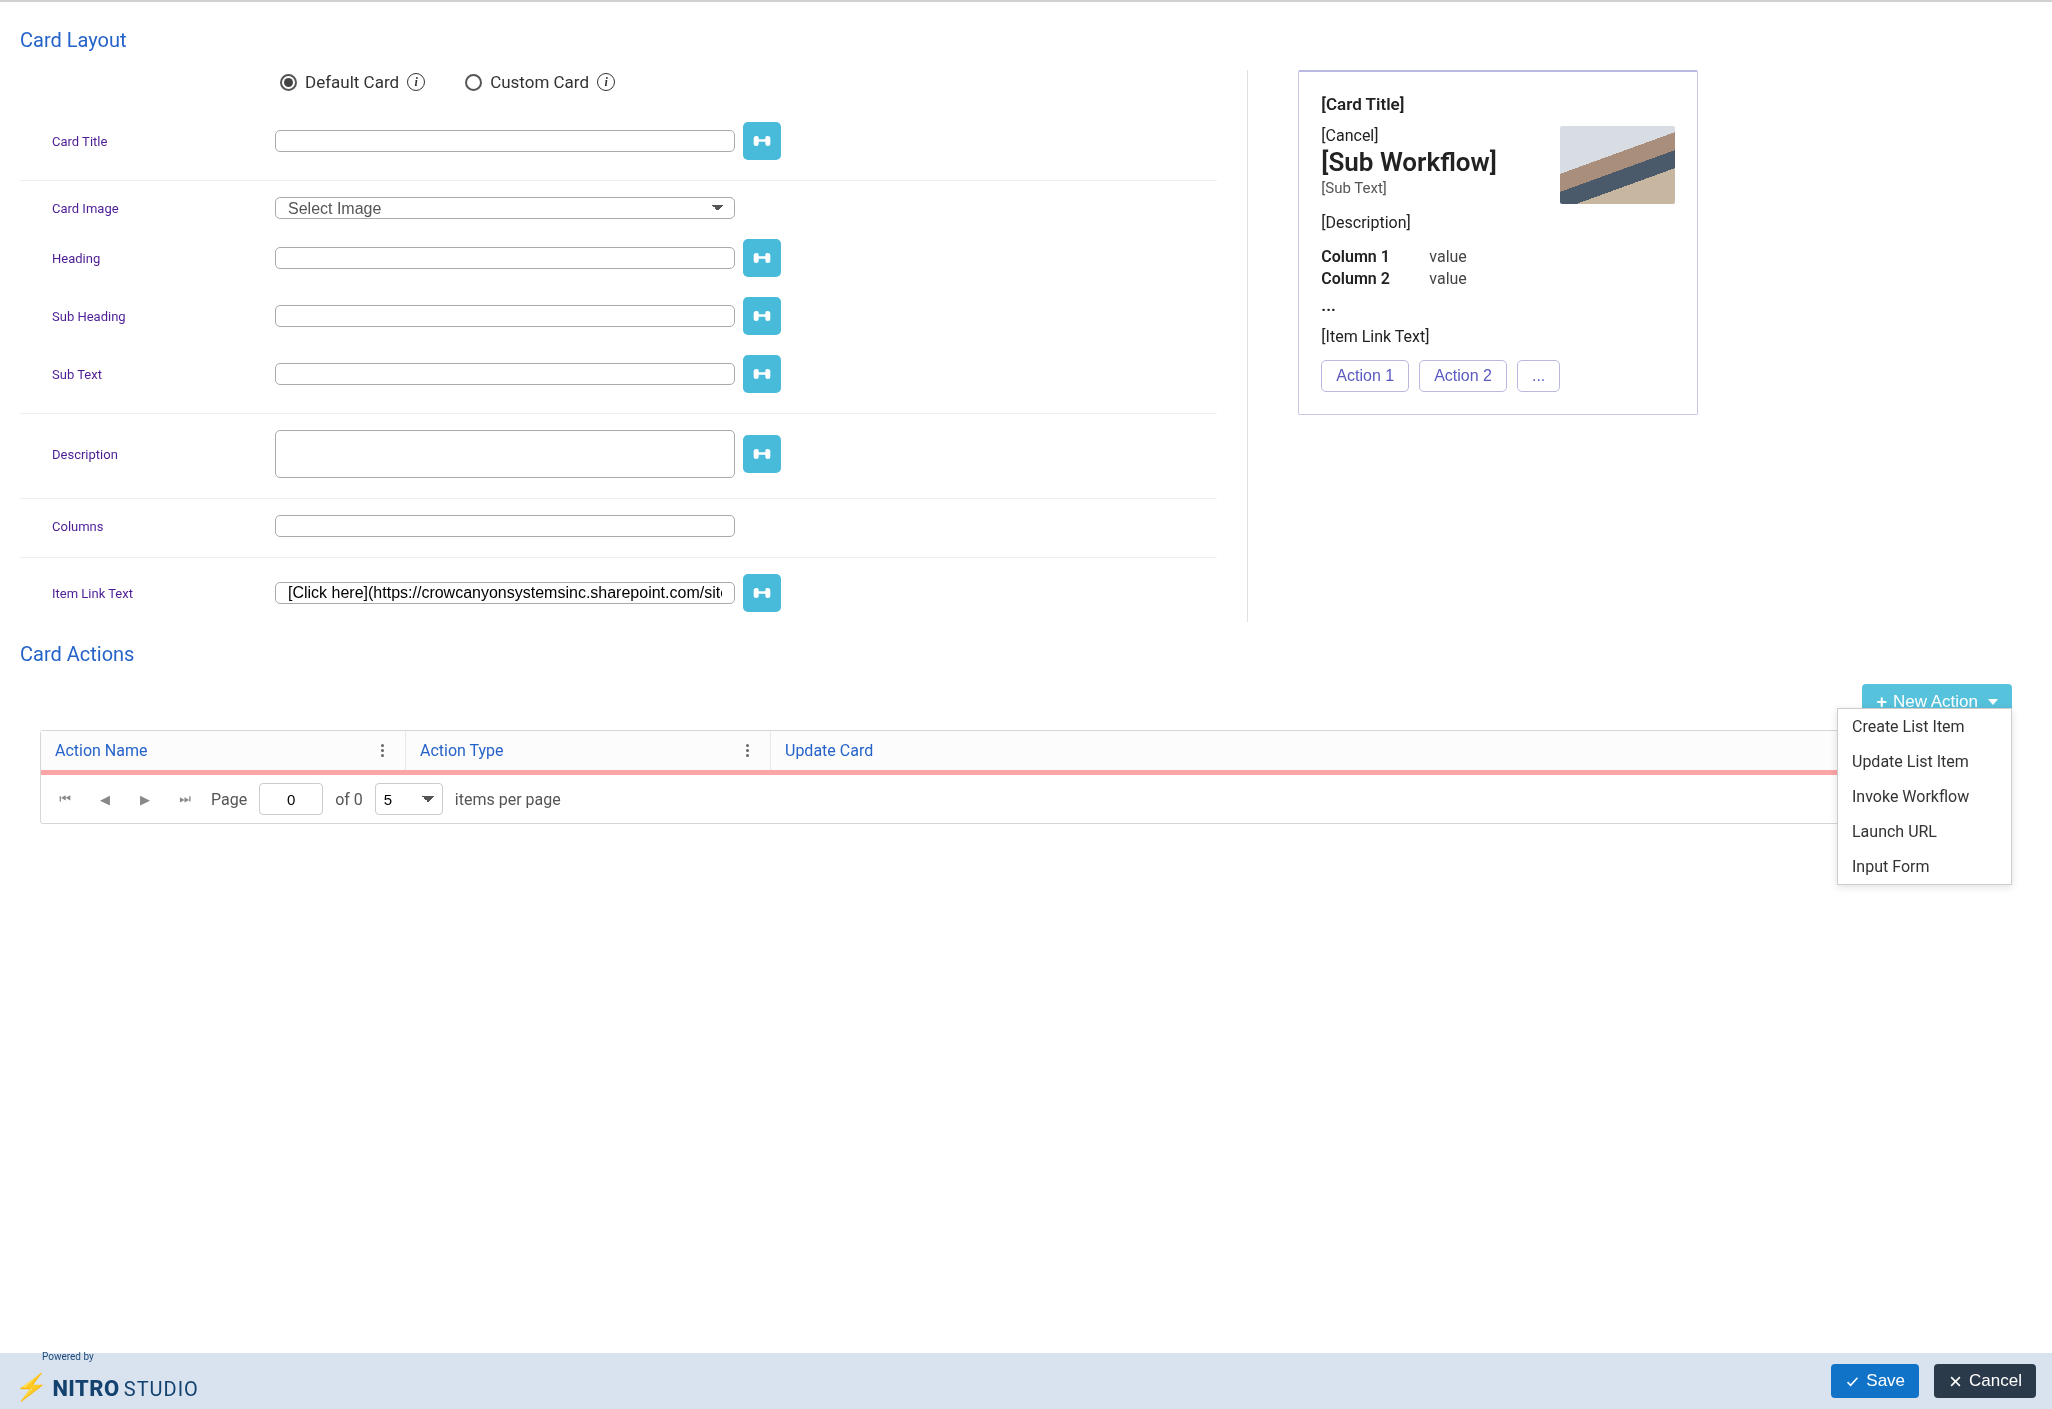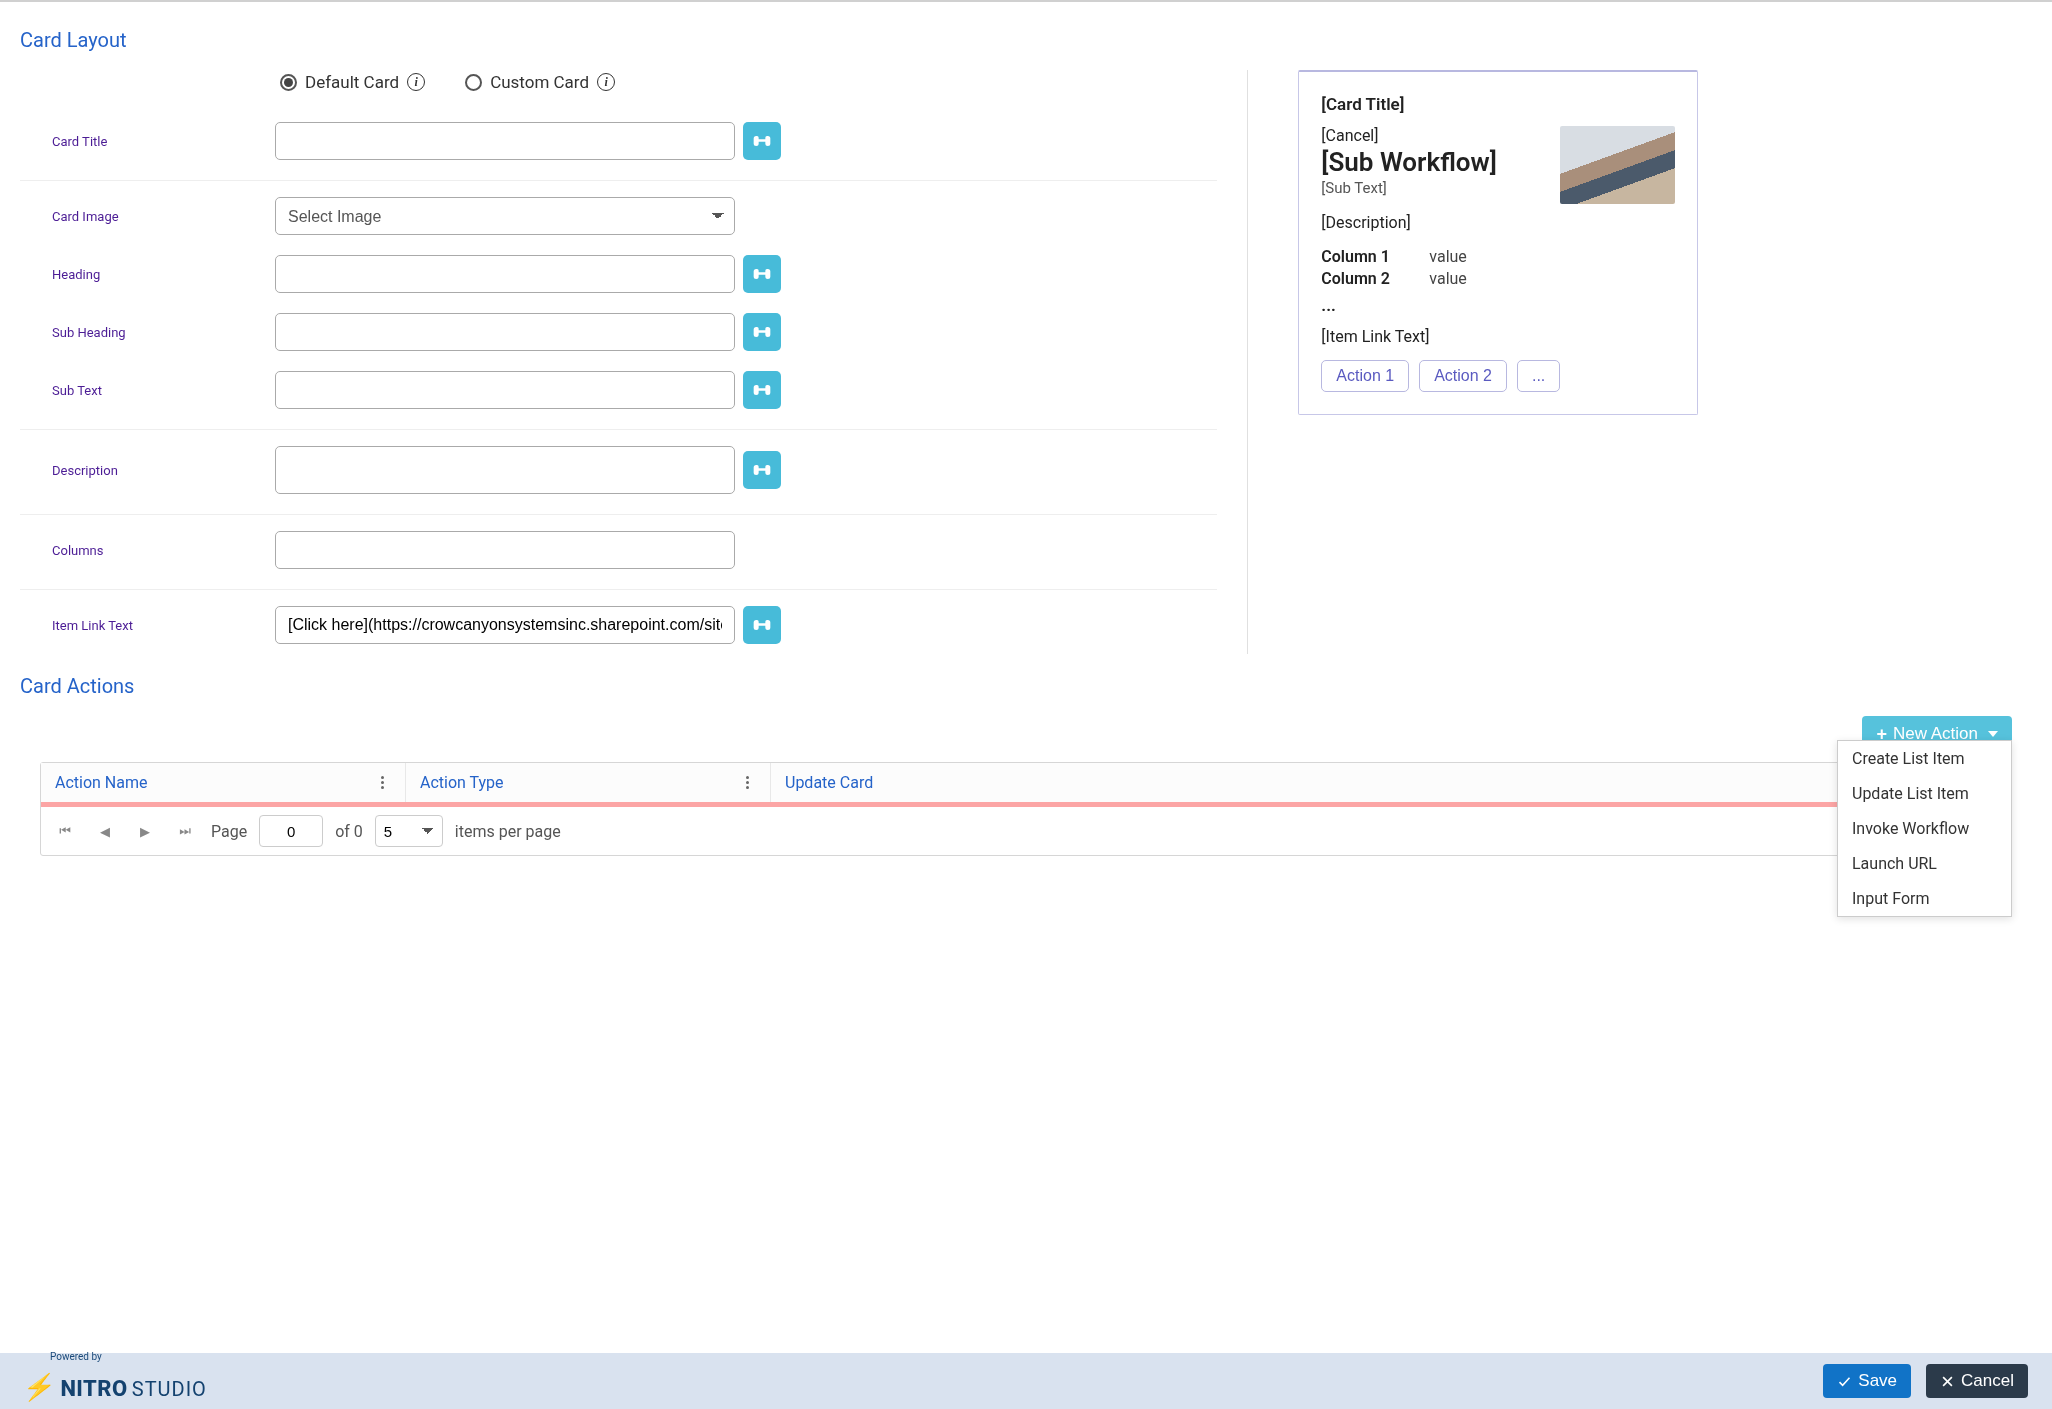--- a/index.html
+++ b/index.html
@@ -98,21 +98,21 @@
     color: #4c1d95;
   }
   .form-field {
     flex: 1;
     display: flex;
     gap: 8px;
     align-items: center;
   }
   .text-input, .select-input {
     width: 460px;
-    height: 38px;
+    height: 22px;
     border: 1px solid #aaa;
     border-radius: 5px;
     padding: 0 12px;
     font-size: 16px;
     background: #fff;
   }
   .select-input {
     appearance: none;
     padding-right: 30px;
     background-image: linear-gradient(45deg, transparent 50%, #555 50%), linear-gradient(135deg, #555 50%, transparent 50%);
@@ -289,21 +289,21 @@
 
   
   .footer {
     position: fixed;
     bottom: 0; left: 0; right: 0;
     background: #d9e2ef;
     height: 56px;
     display: flex;
     align-items: center;
     justify-content: space-between;
-    padding: 0 24px;
+    padding: 0 16px;
   }
   .brand {
     display: flex; align-items: baseline; gap: 6px;
     color: #1b4a7a;
   }
   .brand .powered { font-size: 10px; color:#1b4a7a; position: relative; top:-10px; left:26px;}
   .brand .logo-icon {
     font-size: 26px;
     color: #f5a623;
     display: inline-block;

